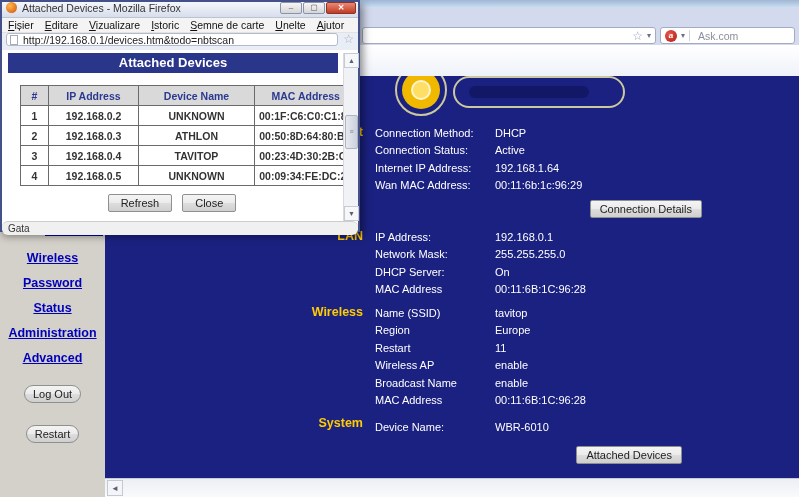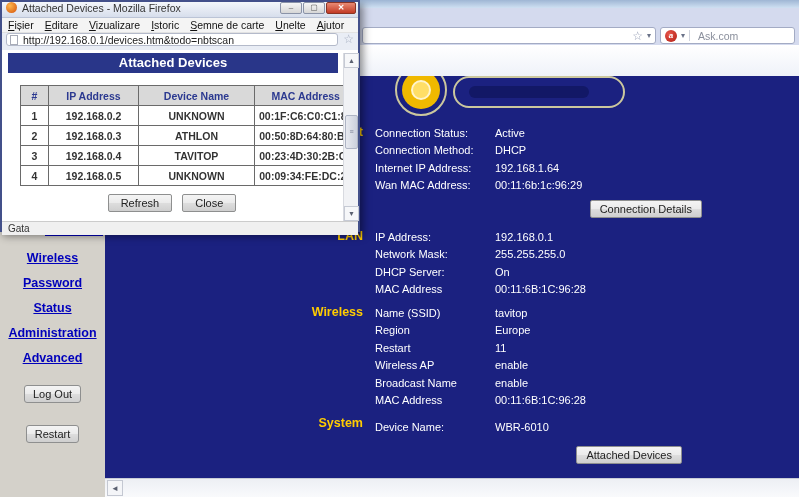--- a/index.html
+++ b/index.html
@@ -25,21 +25,21 @@
   .page-white-strip { position:absolute; left:0; top:45px; width:799px; height:31px;
     background:linear-gradient(#FFFFFF,#EFF2F9); }
 
   
   .sidebar { position:absolute; left:0; top:76px; width:105px; height:421px; background:#D4D1CA; }
   .hidden-link-sliver { position:absolute; left:45px; top:157px; width:58px; height:3px; background:#1B2180; border-bottom:1px solid #0000BB; }
   .side-links { position:absolute; left:0; top:170px; width:105px; display:flex; flex-direction:column; }
   .side-link { display:block; width:105px; text-align:center; font-size:12.5px; font-weight:bold;
     color:#0000BB; text-decoration:underline; height:25px; line-height:25px; cursor:pointer; white-space:nowrap; overflow:hidden; }
   .side-btn { display:block; margin:0 auto; font-size:11px; color:#222; padding:2px 8px;
-    background:linear-gradient(#F4F4F4,#EBEBEB 48%,#DDDDDD 52%,#CFCFCF); border:1px solid #8E8F8F; border-radius:3px; }
+    background:linear-gradient(#F4F4F4,#EBEBEB 48%,#DDDDDD 52%,#CFCFCF); border:1px solid #8E8F8F; border-radius:9px; }
   .side-btn.logout { margin-top:14px; }
   .side-btn.restart { margin-top:22px; }
 
   .content { position:absolute; left:105px; top:76px; width:694px; height:402px; background:#1B2180; overflow:hidden; }
 
   
   .logo { position:absolute; left:290px; top:-12px; width:330px; height:56px; }
   .logo-pill { position:absolute; left:58px; top:12px; width:172px; height:32px; border:2px solid #CBC79E; border-radius:16px; }
   .logo-pill-text { position:absolute; left:14px; top:8px; width:120px; height:12px; background:#121866; border-radius:6px; }
   .logo-circle { position:absolute; left:0; top:0; width:52px; height:52px; border-radius:50%;
@@ -98,21 +98,21 @@
   .dev-table th:nth-child(4), .dev-table td:nth-child(4) { width:100px; }
   .p-btnrow { display:flex; justify-content:center; margin-top:8px; gap:10px; padding-right:16px; }
   .p-btn { font-size:11px; color:#222; padding:2px 12px;
     background:linear-gradient(#F4F4F4,#EBEBEB 48%,#DDDDDD 52%,#CFCFCF); border:1px solid #8E8F8F; border-radius:2px; }
   .p-scrollbar { position:absolute; right:0; top:0; width:15px; height:168px; background:#F1F2F5; border-left:1px solid #D8DAE0; }
   .sb-btn { position:absolute; left:0; width:15px; height:15px; background:#F6F7F9; border:1px solid #C6CAD4;
     font-size:7px; color:#5A6070; text-align:center; line-height:13px; }
   .sb-up { top:0; } .sb-down { bottom:0; }
   .sb-thumb { position:absolute; left:1px; top:62px; width:13px; height:34px; background:linear-gradient(90deg,#E8EAF0,#CBD0DC);
     border:1px solid #AEB4C4; border-radius:2px; font-size:7px; color:#7A8095; text-align:center; line-height:32px; }
-  .p-status { height:14px; background:#F0F0F0; border-top:1px solid #CCCCCC; display:flex; align-items:center; padding-left:6px; }
+  .p-status { height:14px; background:#F0F0F0; border-top:1px solid #CCCCCC; display:flex; align-items:center; padding-left:6px;border-radius:6px; }
   .p-status span { font-size:10px; color:#333; }
 </style>
 </head>
 <body>
 
 <div id="screen">
 
   <div class="win-top-edge"></div>
   <div class="chrome-band"></div>
   <div class="chrome-urlrow"></div>
@@ -153,26 +153,26 @@
         <div class="logo-circle-mid">
             <div class="logo-circle-in"></div>
           </div>
       </div>
     </div>
     <div class="sections" id="sections">
         <div class="section">
           <div class="sec-label">Internet</div>
           <div class="sec-rows">
             <div class="sec-row">
+              <span class="k">Connection Method:</span>
+              <span class="v">DHCP</span>
+            </div>
+            <div class="sec-row">
               <span class="k">Connection Status:</span>
               <span class="v">Active</span>
-            </div>
-            <div class="sec-row">
-              <span class="k">Connection Method:</span>
-              <span class="v">DHCP</span>
             </div>
             <div class="sec-row">
               <span class="k">Internet IP Address:</span>
               <span class="v">192.168.1.64</span>
             </div>
             <div class="sec-row">
               <span class="k">Wan MAC Address:</span>
               <span class="v">00:11:6b:1c:96:29</span>
             </div>
           </div>

